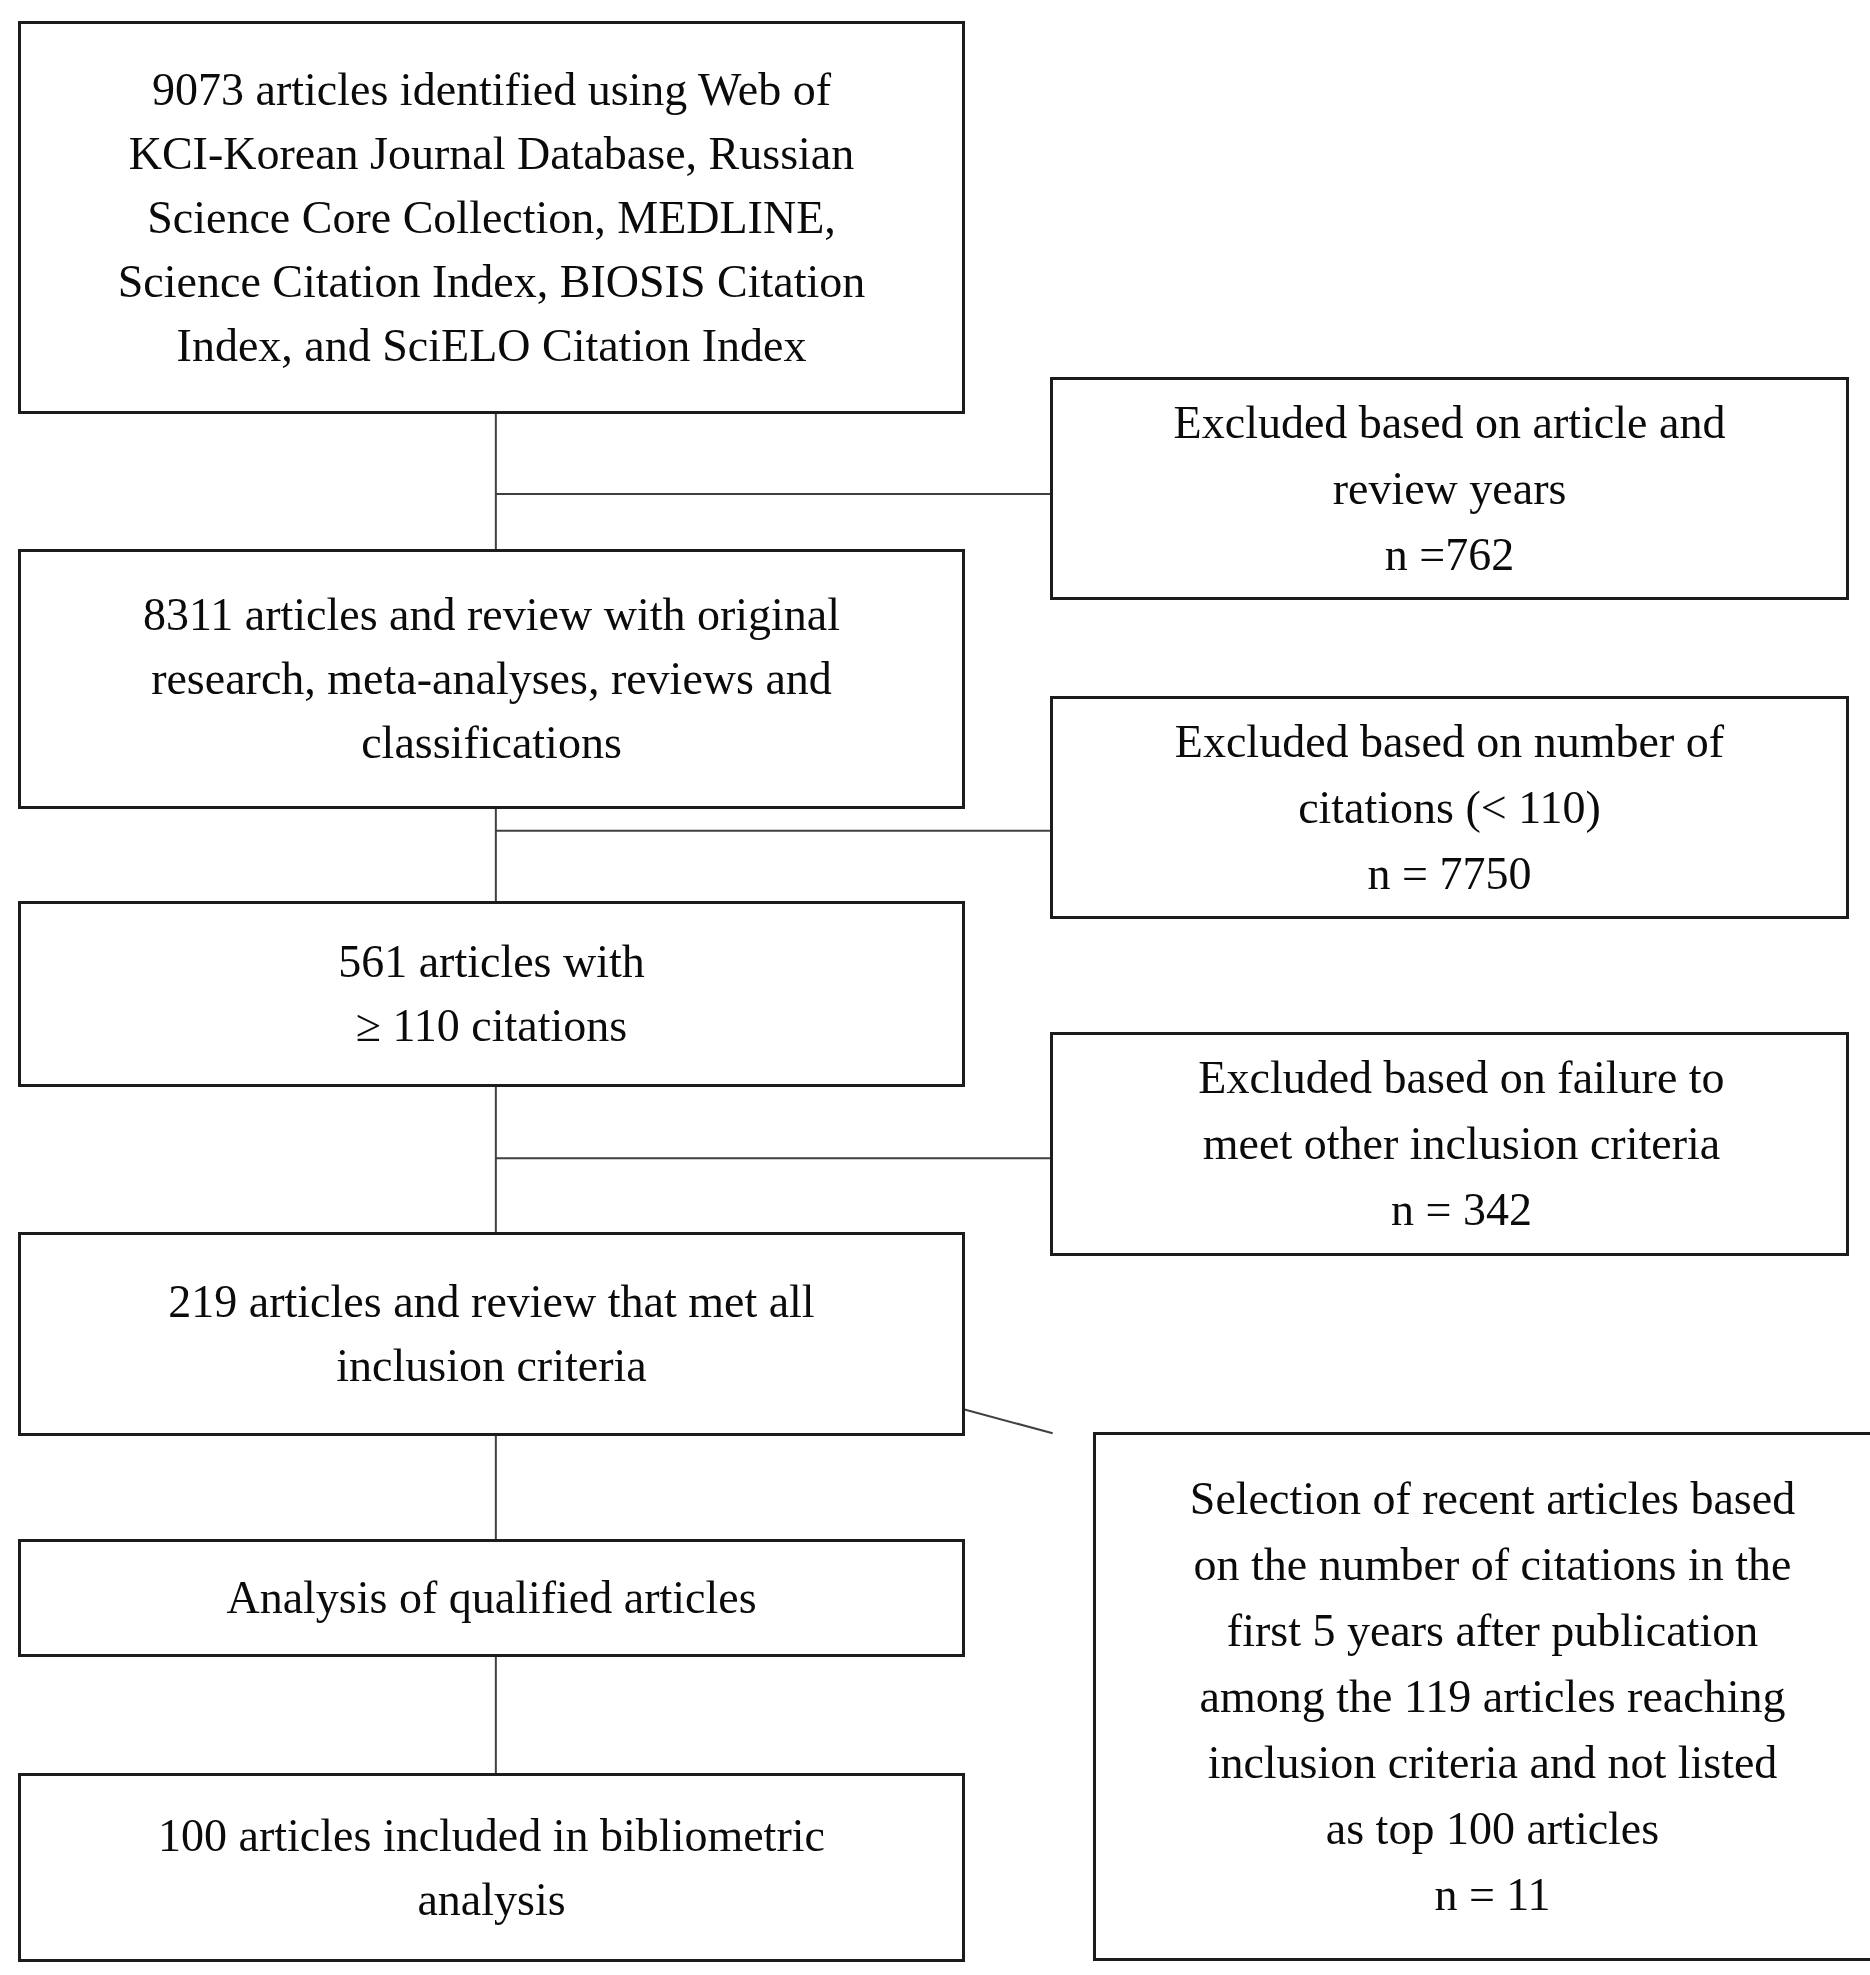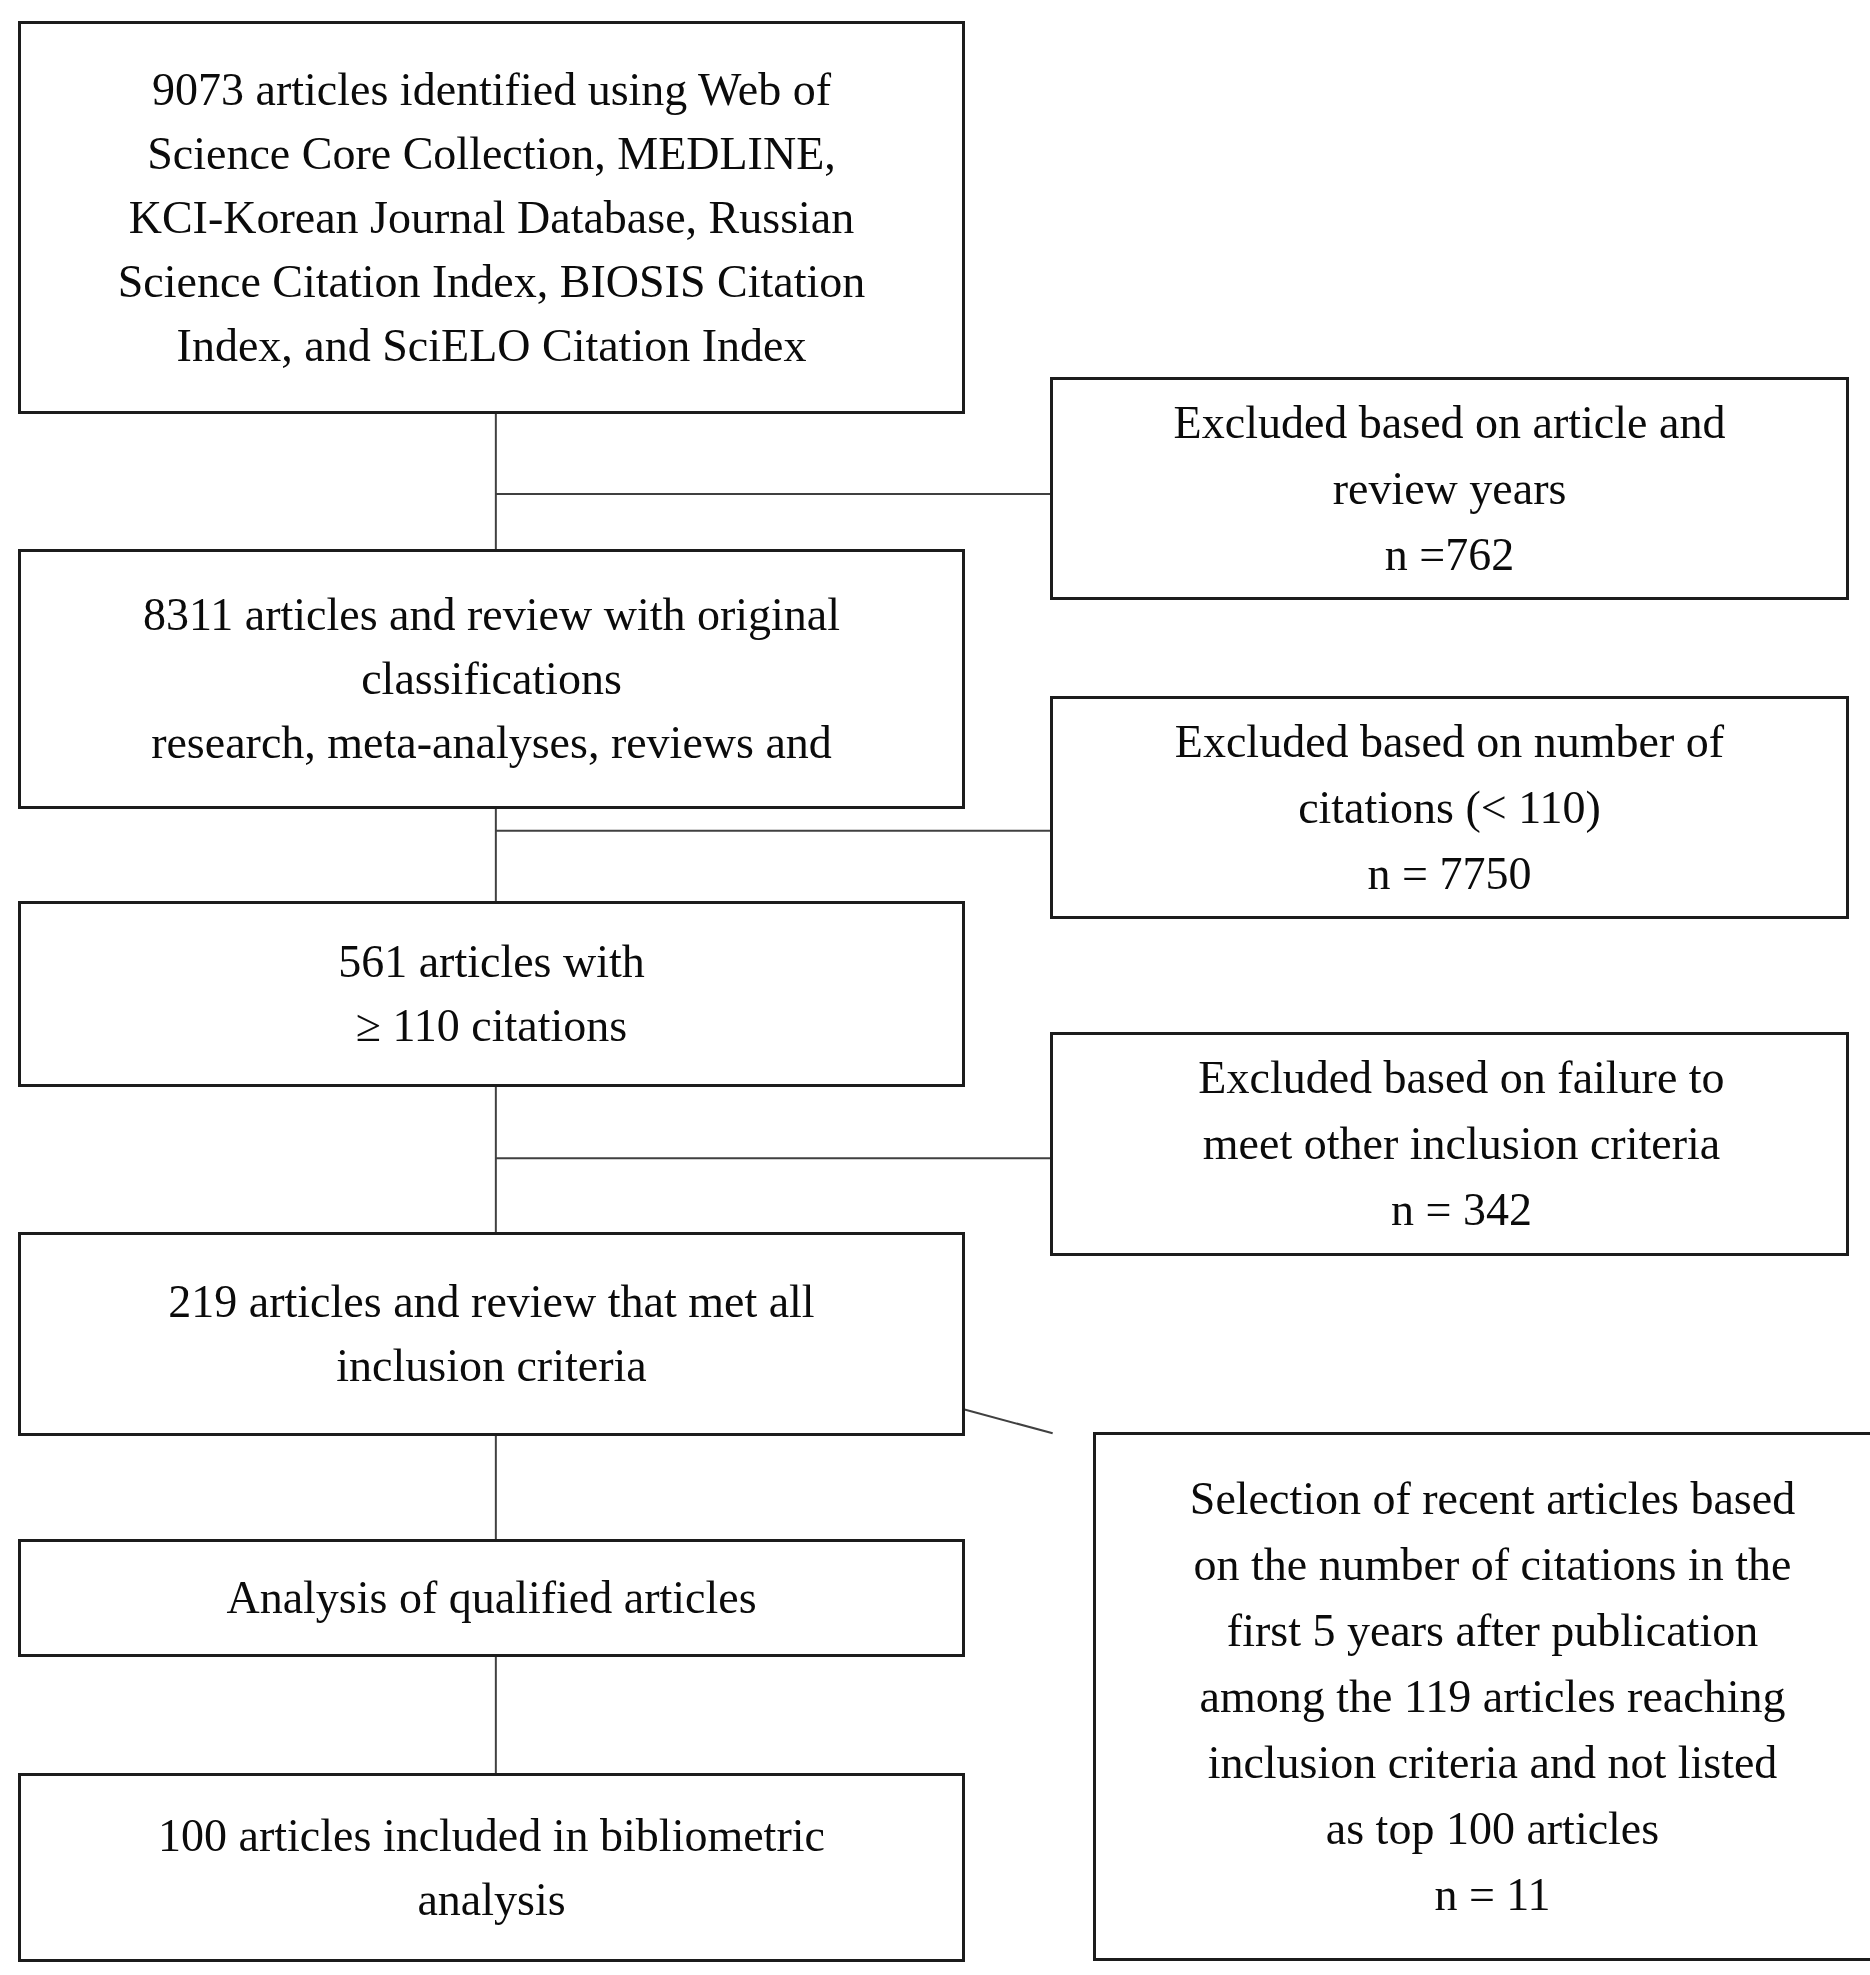--- a/index.html
+++ b/index.html
@@ -56,30 +56,30 @@
     <line x1="748" y1="2122" x2="748" y2="2326" stroke="#404040" stroke-width="3"></line>
     <line x1="748" y1="2497" x2="748" y2="2679" stroke="#404040" stroke-width="3"></line>
     <line x1="748" y1="745" x2="1586" y2="745" stroke="#404040" stroke-width="3"></line>
     <line x1="748" y1="1253" x2="1586" y2="1253" stroke="#404040" stroke-width="3"></line>
     <line x1="748" y1="1747" x2="1586" y2="1747" stroke="#404040" stroke-width="3"></line>
     <line x1="1455" y1="2126" x2="1588" y2="2162" stroke="#404040" stroke-width="3"></line>
   </svg>
 
   <div class="box left-col" style="left:18px; top:21px; width:947px; height:393px;">
     <div class="line">9073 articles identified using Web of</div>
+    <div class="line">KCI-Korean Journal Database, Russian</div>
     <div class="line">Science Core Collection, MEDLINE,</div>
-    <div class="line">KCI-Korean Journal Database, Russian</div>
     <div class="line">Science Citation Index, BIOSIS Citation</div>
     <div class="line">Index, and SciELO Citation Index</div>
   </div>
 
   <div class="box left-col" style="left:18px; top:549px; width:947px; height:260px;">
     <div class="line">8311 articles and review with original</div>
+    <div class="line">research, meta-analyses, reviews and</div>
     <div class="line">classifications</div>
-    <div class="line">research, meta-analyses, reviews and</div>
   </div>
 
   <div class="box left-col" style="left:18px; top:901px; width:947px; height:186px;">
     <div class="line">561 articles with</div>
     <div class="line">≥ 110 citations</div>
   </div>
 
   <div class="box left-col" style="left:18px; top:1232px; width:947px; height:204px;">
     <div class="line">219 articles and review that met all</div>
     <div class="line">inclusion criteria</div>

